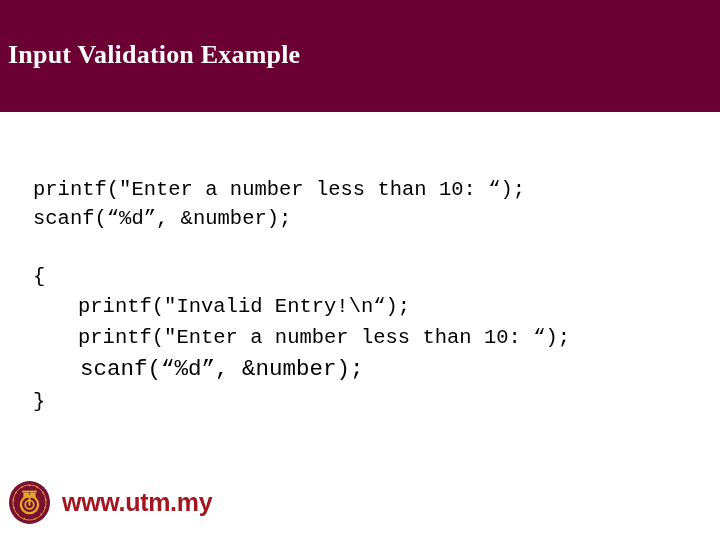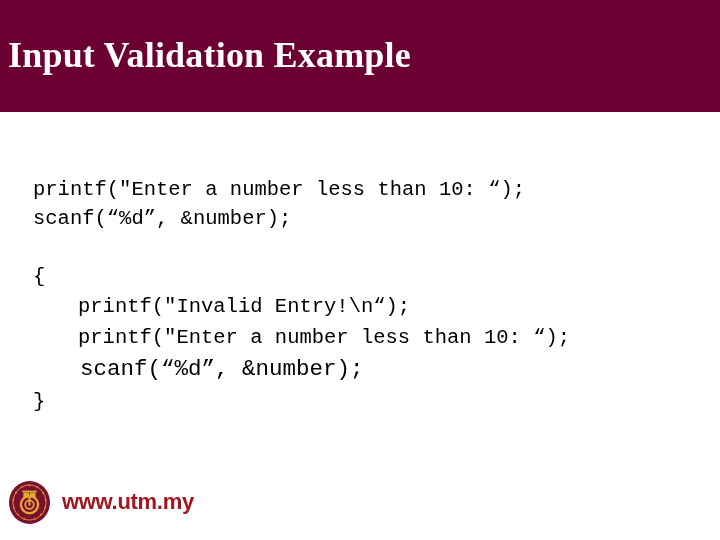--- a/index.html
+++ b/index.html
@@ -23,21 +23,21 @@
     width: 720px;
     height: 112px;
     background: #6B0032;
   }
   #slide-title {
     position: absolute;
     left: 8px;
     top: 36px;
     font-family: "Liberation Serif", "DejaVu Serif", serif;
     font-weight: bold;
-    font-size: 36px;
+    font-size: 26px;
     line-height: 38px;
     color: #FFFFFF;
     letter-spacing: 0.2px;
     white-space: nowrap;
   }
 
   
   #code-block {
     position: absolute;
     left: 0;
@@ -94,21 +94,21 @@
     top: 10px;
     width: 45px;
     height: 45px;
   }
   #footer-url {
     position: absolute;
     left: 62px;
     top: 17px;
     font-family: "Liberation Sans", "DejaVu Sans", sans-serif;
     font-weight: bold;
-    font-size: 22px;
+    font-size: 25px;
     line-height: 30px;
     color: #A3161F;
     letter-spacing: -0.3px;
     white-space: nowrap;
   }
 </style>
 </head>
 <body>
 
 <div id="header-band"></div>

